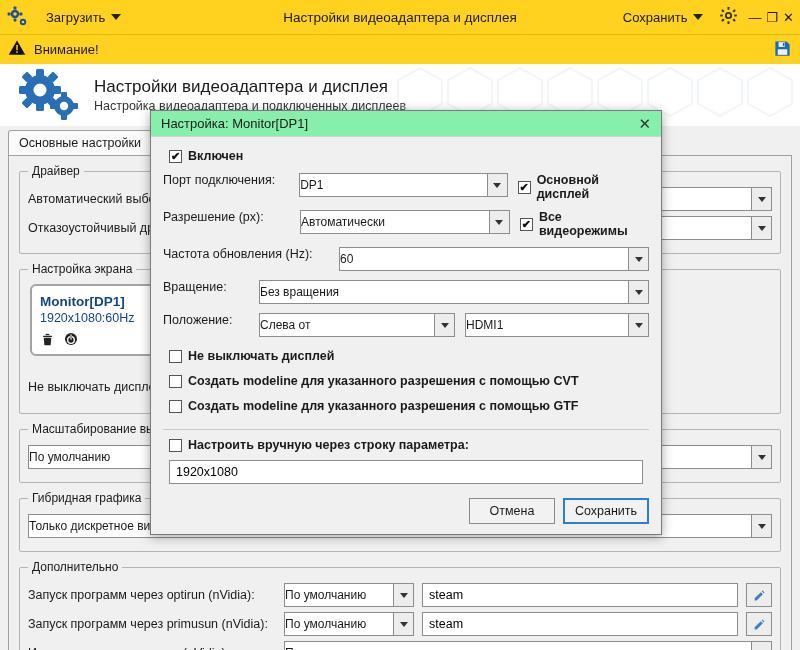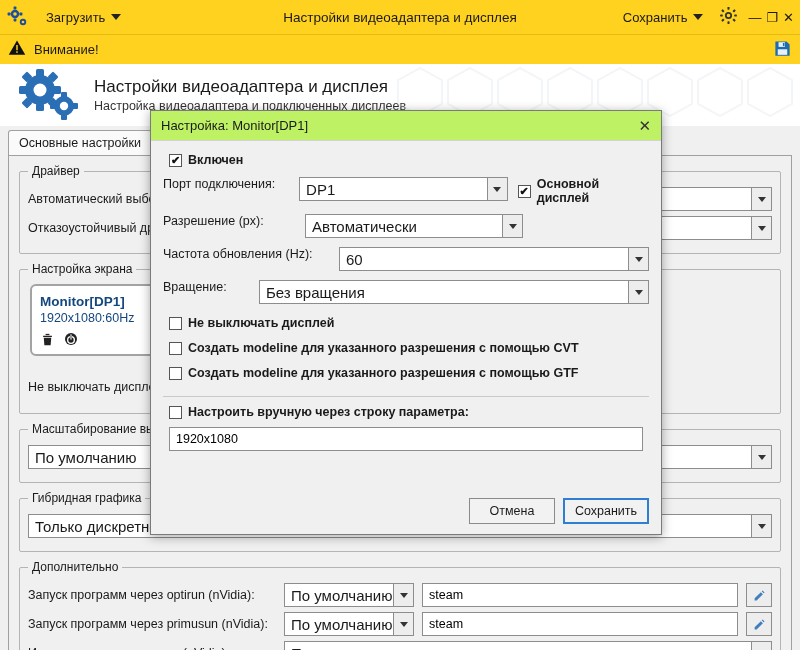--- a/index.html
+++ b/index.html
@@ -94,21 +94,21 @@
   }
   legend { font-size:12px; padding:0 4px; }
 
   .row { display:flex; align-items:center; gap:8px; margin: 5px 0; }
   .row label { font-size:12.5px; white-space:nowrap; }
   .grow { flex:1; }
 
   .combo {
     height:24px; background:#fff; border:1px solid #8d8d8d;
     display:flex; align-items:center; position:relative;
-    font-size:15px; padding-left:6px; min-width:60px;
+    font-size:12px; min-width:60px;
   }
   .combo .arrow {
     position:absolute; right:0; top:0; bottom:0; width:20px;
     background:#ededed; border-left:1px solid #8d8d8d;
     display:flex; align-items:center; justify-content:center;
   }
   .arrow i {
     width:0;height:0;border-left:4px solid transparent;border-right:4px solid transparent;
     border-top:5px solid #333; display:block;
   }
@@ -138,21 +138,21 @@
 
   
   .overlay { position:absolute; inset:0; }
   .dialog {
     position:absolute; left:150px; top:110px; width:512px; height:425px;
     background:#f0f0f0; border:1px solid #7a7a7a;
     box-shadow: 0 2px 10px rgba(0,0,0,.35);
     display:flex; flex-direction:column;
   }
   .dlg-title {
-    height:30px; background:#bef264; border-bottom:1px solid #d2d2d2;
+    height:30px; background:#86efac; border-bottom:1px solid #d2d2d2;
     display:flex; align-items:center; padding: 0 10px;
     font-size:13px;
     gap:11px;
   }
   .dlg-close { margin-left:auto; cursor:pointer; font-size:15px; color:#333; }
   .dlg-body { padding: 8px 12px; flex:1; }
 
   .chk { display:flex; align-items:center; gap:6px; font-size:12.5px;font-weight:bold; }
   .box {
     width:13px;height:13px;border:1px solid #555;background:#fff;
@@ -468,20 +468,24 @@
       </div>
 
       <div class="dlg-row">
         <span class="lbl" style="width:132px">Разрешение (px):</span>
         <div class="combo" style="width:218px">
           <span>Автоматически</span>
           <span class="arrow">
               <i></i>
             </span>
         </div>
+        <div class="chk">
+          <span class="box checked"></span>
+          <span>Все видеорежимы</span>
+        </div>
       </div>
 
       <div class="dlg-row">
         <span class="lbl" style="width:166px">Частота обновления (Hz):</span>
         <div class="combo grow">
           <span>60</span>
           <span class="arrow">
               <i></i>
             </span>
         </div>
@@ -490,20 +494,35 @@
       <div class="dlg-row">
         <span class="lbl" style="width:86px">Вращение:</span>
         <div class="combo grow">
           <span>Без вращения</span>
           <span class="arrow">
               <i></i>
             </span>
         </div>
       </div>
 
+      <div class="dlg-row">
+        <span class="lbl" style="width:86px">Положение:</span>
+        <div class="combo" style="width:196px">
+          <span>Слева от</span>
+          <span class="arrow">
+              <i></i>
+            </span>
+        </div>
+        <div class="combo grow">
+          <span>HDMI1</span>
+          <span class="arrow">
+              <i></i>
+            </span>
+        </div>
+      </div>
 
       <div class="chk" style="margin:12px 0 0 6px;">
         <span class="box"></span>
         <span>Не выключать дисплей</span>
       </div>
 
       <div class="chk" style="margin:11px 0 0 6px;">
         <span class="box"></span>
         <span>Создать modeline для указанного разрешения с помощью CVT</span>
       </div>

